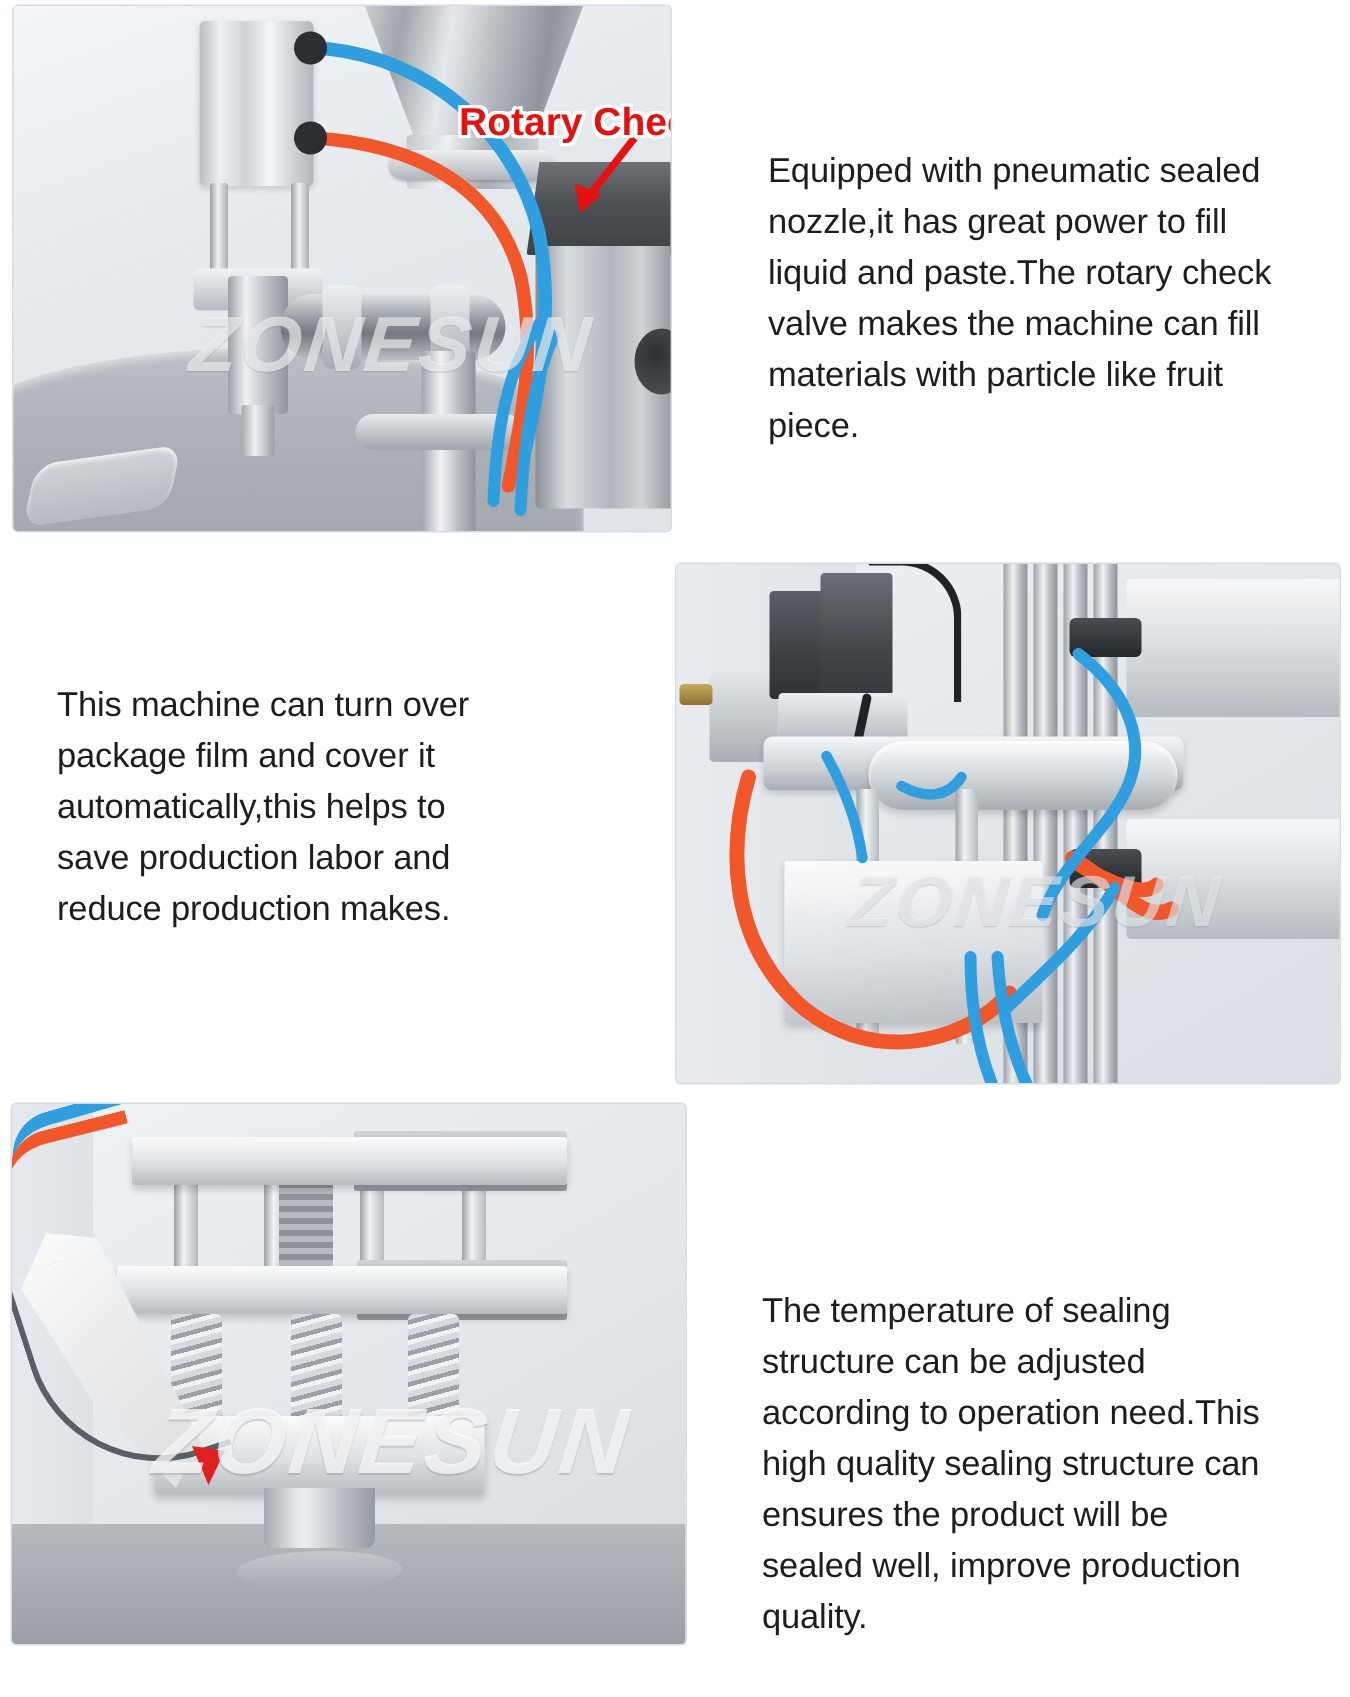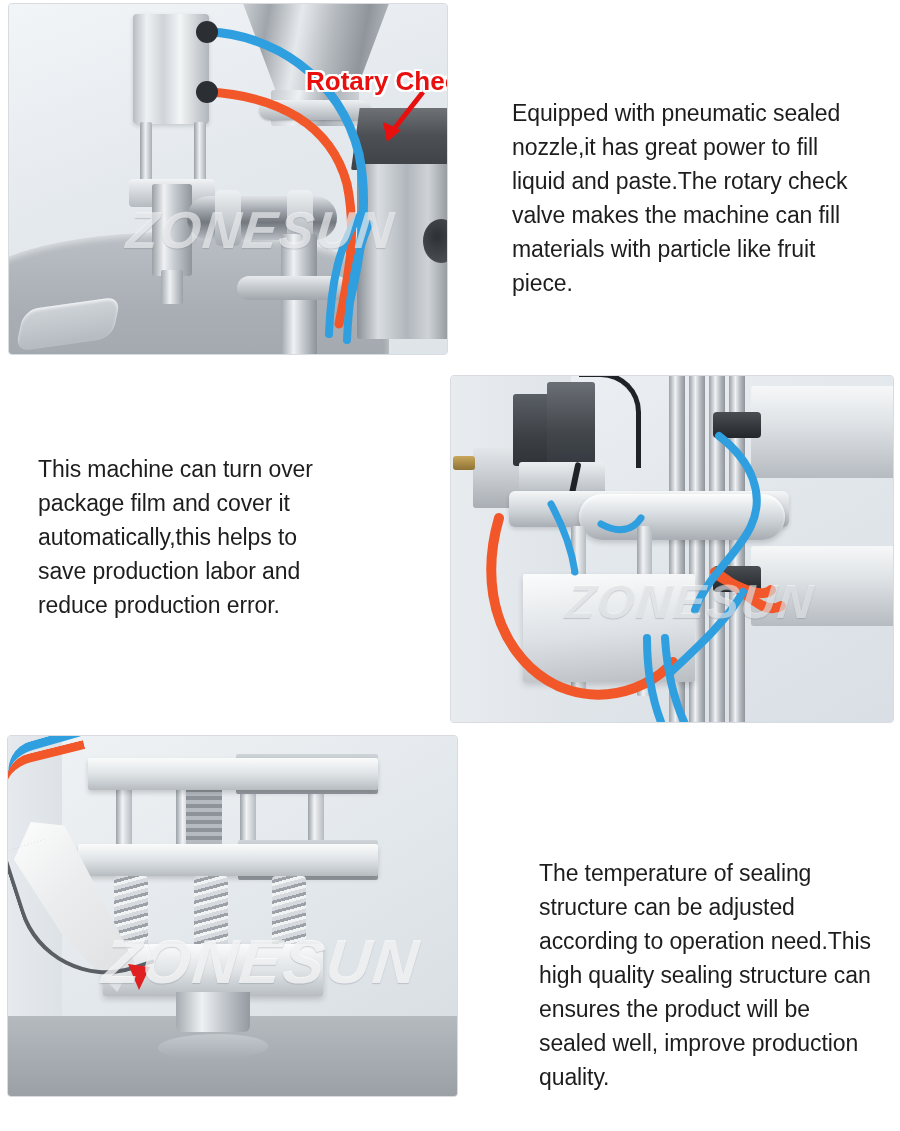--- a/index.html
+++ b/index.html
@@ -411,21 +411,21 @@
       <svg class="annotation-arrow" width="80" height="70" style="left:352px; top:82px;">
         <line x1="62" y1="6" x2="26" y2="52" stroke="#e8100f" stroke-width="5"></line>
         <polygon points="26,56 22,36 40,44" fill="#e8100f"></polygon>
       </svg>
       <div class="annotation" style="left:297px; top:62px;">Rotary Check Valve</div>
     </div>
   </div>
 
   <div class="textblock" style="left:512px; top:96px; width:340px;">Equipped with pneumatic sealed nozzle,it has great power to fill liquid and paste.The rotary check valve makes the machine can fill materials with particle like fruit piece.</div>
 
-  <div class="textblock" style="left:38px; top:452px; width:300px;">This machine can turn over package film and cover it automatically,this helps to save production labor and reduce production error.</div>
+  <div class="textblock" style="left:38px; top:452px; width:300px;">This machine can turn over package film and cover it automatically,this helps to save production labor and reduce production makes.</div>
 
   <div class="panel" style="left:450px; top:375px; width:444px; height:348px;">
     <div class="photo">
       <div class="p2-bg"></div>
       <div class="p2-wall"></div>
 
       <div class="p2-column" style="left:218px;"></div>
       <div class="p2-column" style="left:238px;"></div>
       <div class="p2-column" style="left:258px;"></div>
       <div class="p2-column" style="left:278px;"></div>
@@ -493,15 +493,15 @@
       <div class="p3-stub"></div>
 
       <div class="p3-fabric"></div>
       <div class="p3-wire"></div>
       <div class="p3-red-mark"></div>
 
       <div class="watermark wm3" style="left:95px; top:190px;">ZONESUN</div>
     </div>
   </div>
 
-  <div class="textblock" style="left:508px; top:856px; width:342px;margin-left:31px;">The temperature of sealing structure can be adjusted according to operation need.This high quality sealing structure can ensures the product will be sealed well, improve production quality.</div>
+  <div class="textblock" style="left:508px; top:856px; width:342px;">The temperature of sealing structure can be adjusted according to operation need.This high quality sealing structure can ensures the product will be sealed well, improve production quality.</div>
 
 </div>
 
 </body></html>

